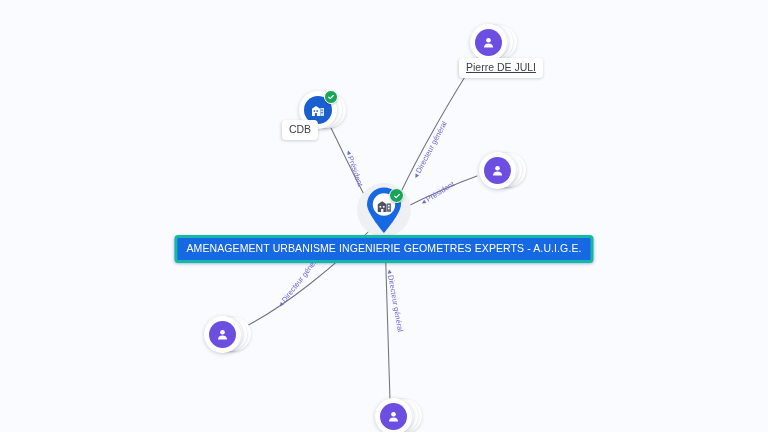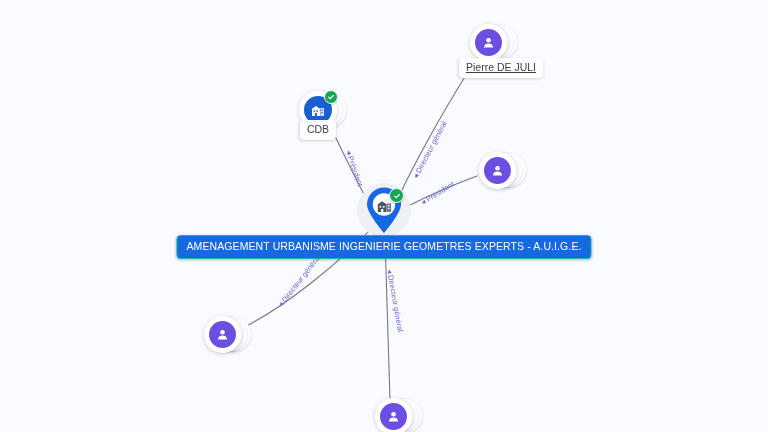--- a/index.html
+++ b/index.html
@@ -77,21 +77,21 @@
     background: #1668e3;
     color: #ffffff;
     font-size: 10.5px;
     line-height: 1;
     letter-spacing: .1px;
     padding: 5px 9px 6px 9px;
     border-radius: 4px;
     white-space: nowrap;
     transform: translateX(-50%);
     box-shadow: 0 1px 3px rgba(20,60,140,0.35);
-    border: 1px solid #14b8a6;
+    border: 3px solid #14b8a6;
   }
 
   
   .edge-label {
     position: absolute;
     color: #6f68d6;
     font-size: 7.5px;
     line-height: 1;
     white-space: nowrap;
     transform-origin: 0 50%;
@@ -167,21 +167,21 @@
           <rect x="17" y="15" width="2" height="1.9" fill="#1a5fd0"></rect>
         </svg>
       </div>
       <div class="badge" style="width:12px;height:12px;right:-1px;top:-1px;">
         <svg width="8" height="8" viewBox="0 0 24 24">
           <path d="M5 12.5l4.5 4.5L19 7.5" stroke="#ffffff" stroke-width="3.4" fill="none" stroke-linecap="round" stroke-linejoin="round"></path>
         </svg>
       </div>
     </div>
   </div>
-  <div class="node-label" style="left:318px; top:120px;">CDB</div>
+  <div class="node-label" style="left:300px; top:120px;">CDB</div>
 
   <div class="node" style="left:488px; top:42px;">
     <div class="stack" style="width:34px;height:34px;left:-5px;top:-17px;"></div>
     <div class="stack" style="width:34px;height:34px;left:-9px;top:-17px;"></div>
     <div class="stack" style="width:34px;height:34px;left:-13px;top:-17px;"></div>
     <div class="disc" style="width:37px;height:37px;left:-18px;top:-18px;">
       <div class="inner" style="width:27px;height:27px;background:#6c4fe0;">
         <svg width="15" height="15" viewBox="0 0 24 24">
           <circle cx="12" cy="8.3" r="3.7" fill="#ffffff"></circle>
           <path d="M4.6 20c0-4.1 3.3-6.6 7.4-6.6s7.4 2.5 7.4 6.6z" fill="#ffffff"></path>

